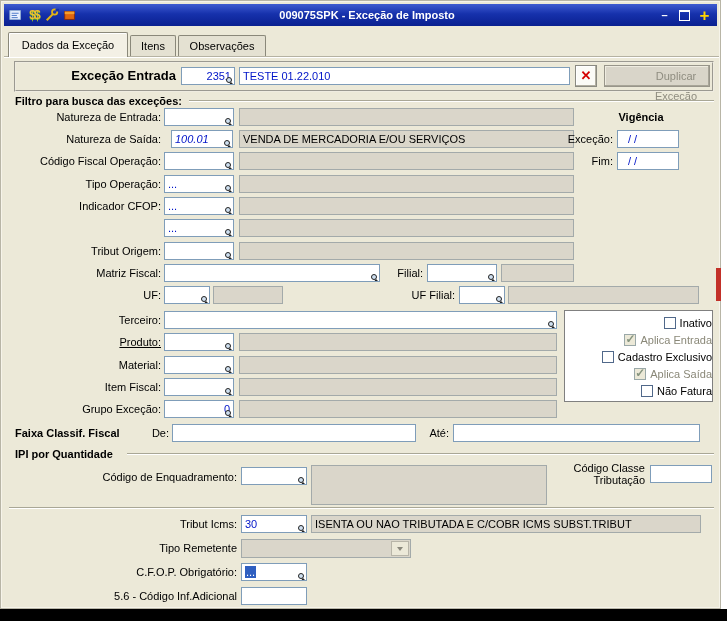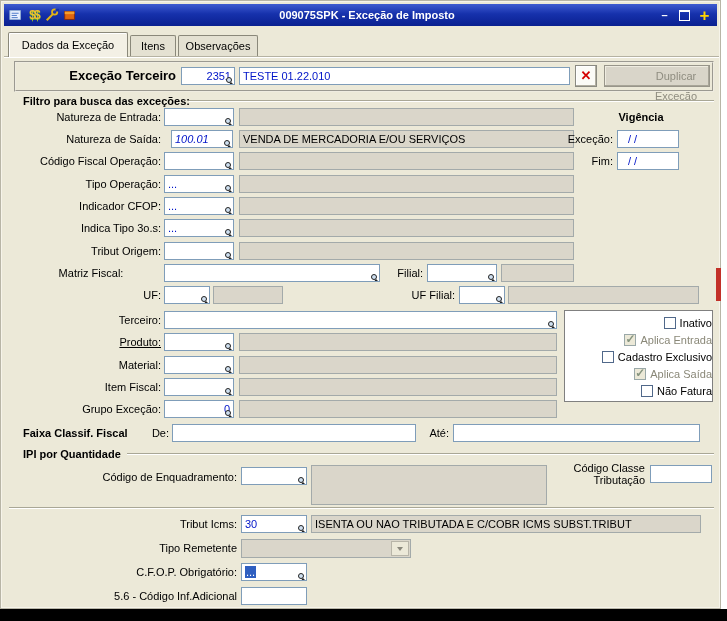--- a/index.html
+++ b/index.html
@@ -20,21 +20,21 @@
   .ctl .maxbox{width:9px;height:8px;border:1px solid #fff;border-top:2px solid #fff;}
   .ctl.plus{color:#ffd400;font-size:17px;line-height:15px;}
   
   .tab{position:absolute;box-sizing:border-box;background:#e4e1d2;border:1px solid #8a887a;border-bottom:none;
        border-radius:2px 2px 0 0;text-align:center;font-size:11px;color:#000;}
   .tab.active{background:#f3f0e5;box-shadow:inset 1px 1px 0 #fff;z-index:3;}
   .tabline{position:absolute;left:3px;top:55px;width:715px;height:1px;background:#fff;border-top:1px solid #b5b2a2;z-index:1;}
   
   .lbl{position:absolute;height:18px;line-height:18px;font-size:11px;color:#000;text-align:right;white-space:nowrap;}
   .lbl.b{font-weight:bold;}
-  .lbl.left{text-align:left;margin-left:8px;}
+  .lbl.left{text-align:left;}
   .fld{position:absolute;height:18px;box-sizing:border-box;background:#fff;border:1px solid #7f9db9;
        font-size:11px;line-height:16px;color:#0014c8;padding:0 3px;white-space:nowrap;overflow:hidden;}
   .fld.gray{background:#dad6ca;color:#000;border-color:#a3aaaa;}
   .fld.ra{text-align:right;}
   .lk{position:absolute;right:-1px;bottom:-2px;width:9px;height:9px;}
   .lk::before{content:"";position:absolute;left:0;top:0;width:4px;height:4px;border:1px solid #222;border-radius:50%;background:#cfe0f0;}
   .lk::after{content:"";position:absolute;left:5px;top:5px;width:4px;height:2px;background:#222;transform:rotate(45deg);transform-origin:0 0;}
   .groove{position:absolute;height:0;border-top:1px solid #a9a796;border-bottom:1px solid #fff;}
   .groupbox{position:absolute;border:2px groove #efece0;box-sizing:border-box;}
   .xbtn{position:absolute;box-sizing:border-box;background:#fbfbf7;border:1px solid #8a8a82;color:#d40000;
@@ -95,24 +95,24 @@
         <span class="ctl">
             <span class="maxbox"></span>
           </span>
         <span class="ctl plus">+</span>
       </div>
     </div>
 
     <div class="tabline"></div>
     <div class="tab active" style="left:7px;top:31px;width:120px;height:25px;line-height:24px;">Dados da Exceção</div>
     <div class="tab" style="left:129px;top:34px;width:46px;height:22px;line-height:21px;">Itens</div>
-    <div class="tab" style="left:177px;top:34px;width:80px;height:22px;line-height:21px;">Observações</div>
+    <div class="tab" style="left:177px;top:34px;width:88px;height:22px;line-height:21px;">Observações</div>
 
     <div class="groupbox" style="left:13px;top:60px;width:700px;height:31px;"></div>
-    <div class="lbl b" style="left:20px;top:66px;width:155px;font-size:13px;">Exceção Terceiro</div>
+    <div class="lbl b" style="left:20px;top:66px;width:155px;font-size:13px;">Exceção Entrada</div>
     <div class="fld ra" style="left:180px;top:66px;width:54px;"><span>2351</span><span class="lk"></span></div>
     <div class="fld" style="left:238px;top:66px;width:331px;"><span>TESTE 01.22.010</span></div>
     <div class="xbtn" style="left:574px;top:64px;width:22px;height:22px;">✕</div>
     <div class="dupbtn" style="left:603px;top:64px;width:106px;height:22px;padding-left:38px;">Duplicar Exceção</div>
 
     <div class="lbl b left" style="left:14px;top:91px;width:250px;">Filtro para busca das exceções:</div>
     <div class="groove" style="left:188px;top:99px;width:525px;"></div>
 
     <div class="lbl" style="left:20px;top:107px;width:140px;">Natureza de Entrada:</div>
     <div class="fld" style="left:163px;top:107px;width:70px;"><span></span><span class="lk"></span></div>
@@ -127,35 +127,34 @@
     <div class="fld gray" style="left:238px;top:151px;width:335px;"><span></span></div>
 
     <div class="lbl" style="left:20px;top:174px;width:140px;">Tipo Operação:</div>
     <div class="fld" style="left:163px;top:174px;width:70px;"><span>...</span><span class="lk"></span></div>
     <div class="fld gray" style="left:238px;top:174px;width:335px;"><span></span></div>
 
     <div class="lbl" style="left:20px;top:196px;width:140px;">Indicador CFOP:</div>
     <div class="fld" style="left:163px;top:196px;width:70px;"><span>...</span><span class="lk"></span></div>
     <div class="fld gray" style="left:238px;top:196px;width:335px;"><span></span></div>
 
-    <div class="lbl" style="left:20px;top:218px;width:140px;">Indica Tipo 3o.s:</div>
     <div class="fld" style="left:163px;top:218px;width:70px;"><span>...</span><span class="lk"></span></div>
     <div class="fld gray" style="left:238px;top:218px;width:335px;"><span></span></div>
 
     <div class="lbl" style="left:20px;top:241px;width:140px;">Tribut Origem:</div>
     <div class="fld" style="left:163px;top:241px;width:70px;"><span></span><span class="lk"></span></div>
     <div class="fld gray" style="left:238px;top:241px;width:335px;"><span></span></div>
 
     <div class="lbl b" style="left:598px;top:107px;width:84px;text-align:center;">Vigência</div>
     <div class="lbl" style="left:558px;top:129px;width:54px;">Exceção:</div>
     <div class="fld" style="left:616px;top:129px;width:62px;padding-left:10px;"><span>/  /</span></div>
     <div class="lbl" style="left:558px;top:151px;width:54px;">Fim:</div>
     <div class="fld" style="left:616px;top:151px;width:62px;padding-left:10px;"><span>/  /</span></div>
 
-    <div class="lbl" style="left:20px;top:263px;width:140px;text-align:center;">Matriz Fiscal:</div>
+    <div class="lbl" style="left:20px;top:263px;width:140px;">Matriz Fiscal:</div>
     <div class="fld" style="left:163px;top:263px;width:216px;"><span></span><span class="lk"></span></div>
     <div class="lbl" style="left:382px;top:263px;width:40px;">Filial:</div>
     <div class="fld" style="left:426px;top:263px;width:70px;"><span></span><span class="lk"></span></div>
     <div class="fld gray" style="left:500px;top:263px;width:73px;"><span></span></div>
 
     <div class="lbl" style="left:20px;top:285px;width:140px;">UF:</div>
     <div class="fld" style="left:163px;top:285px;width:46px;"><span></span><span class="lk"></span></div>
     <div class="fld gray" style="left:212px;top:285px;width:70px;"><span></span></div>
     <div class="lbl" style="left:372px;top:285px;width:82px;">UF Filial:</div>
     <div class="fld" style="left:458px;top:285px;width:46px;"><span></span><span class="lk"></span></div>

